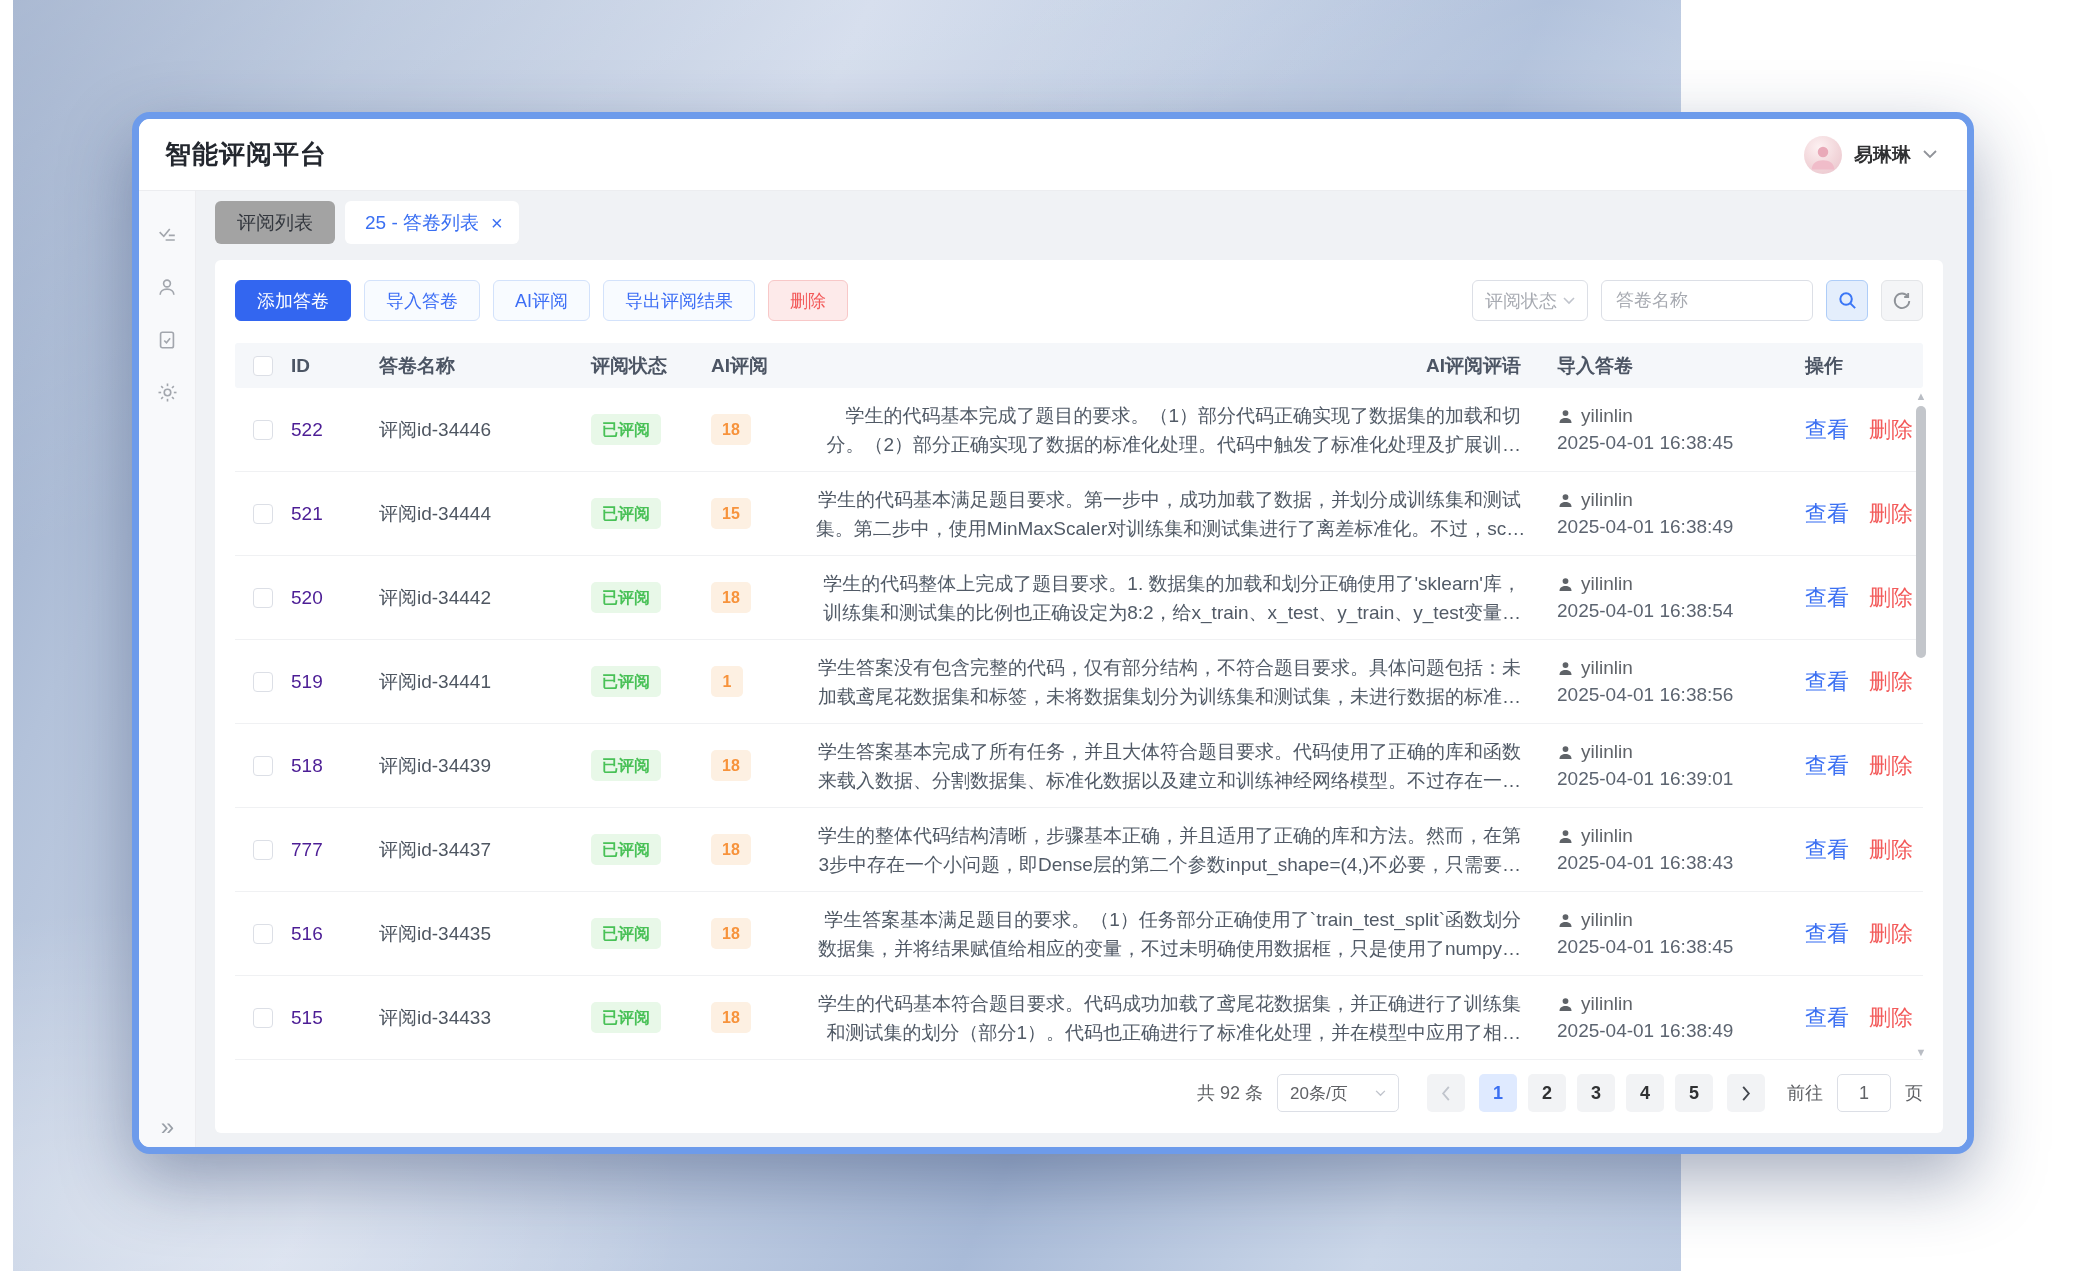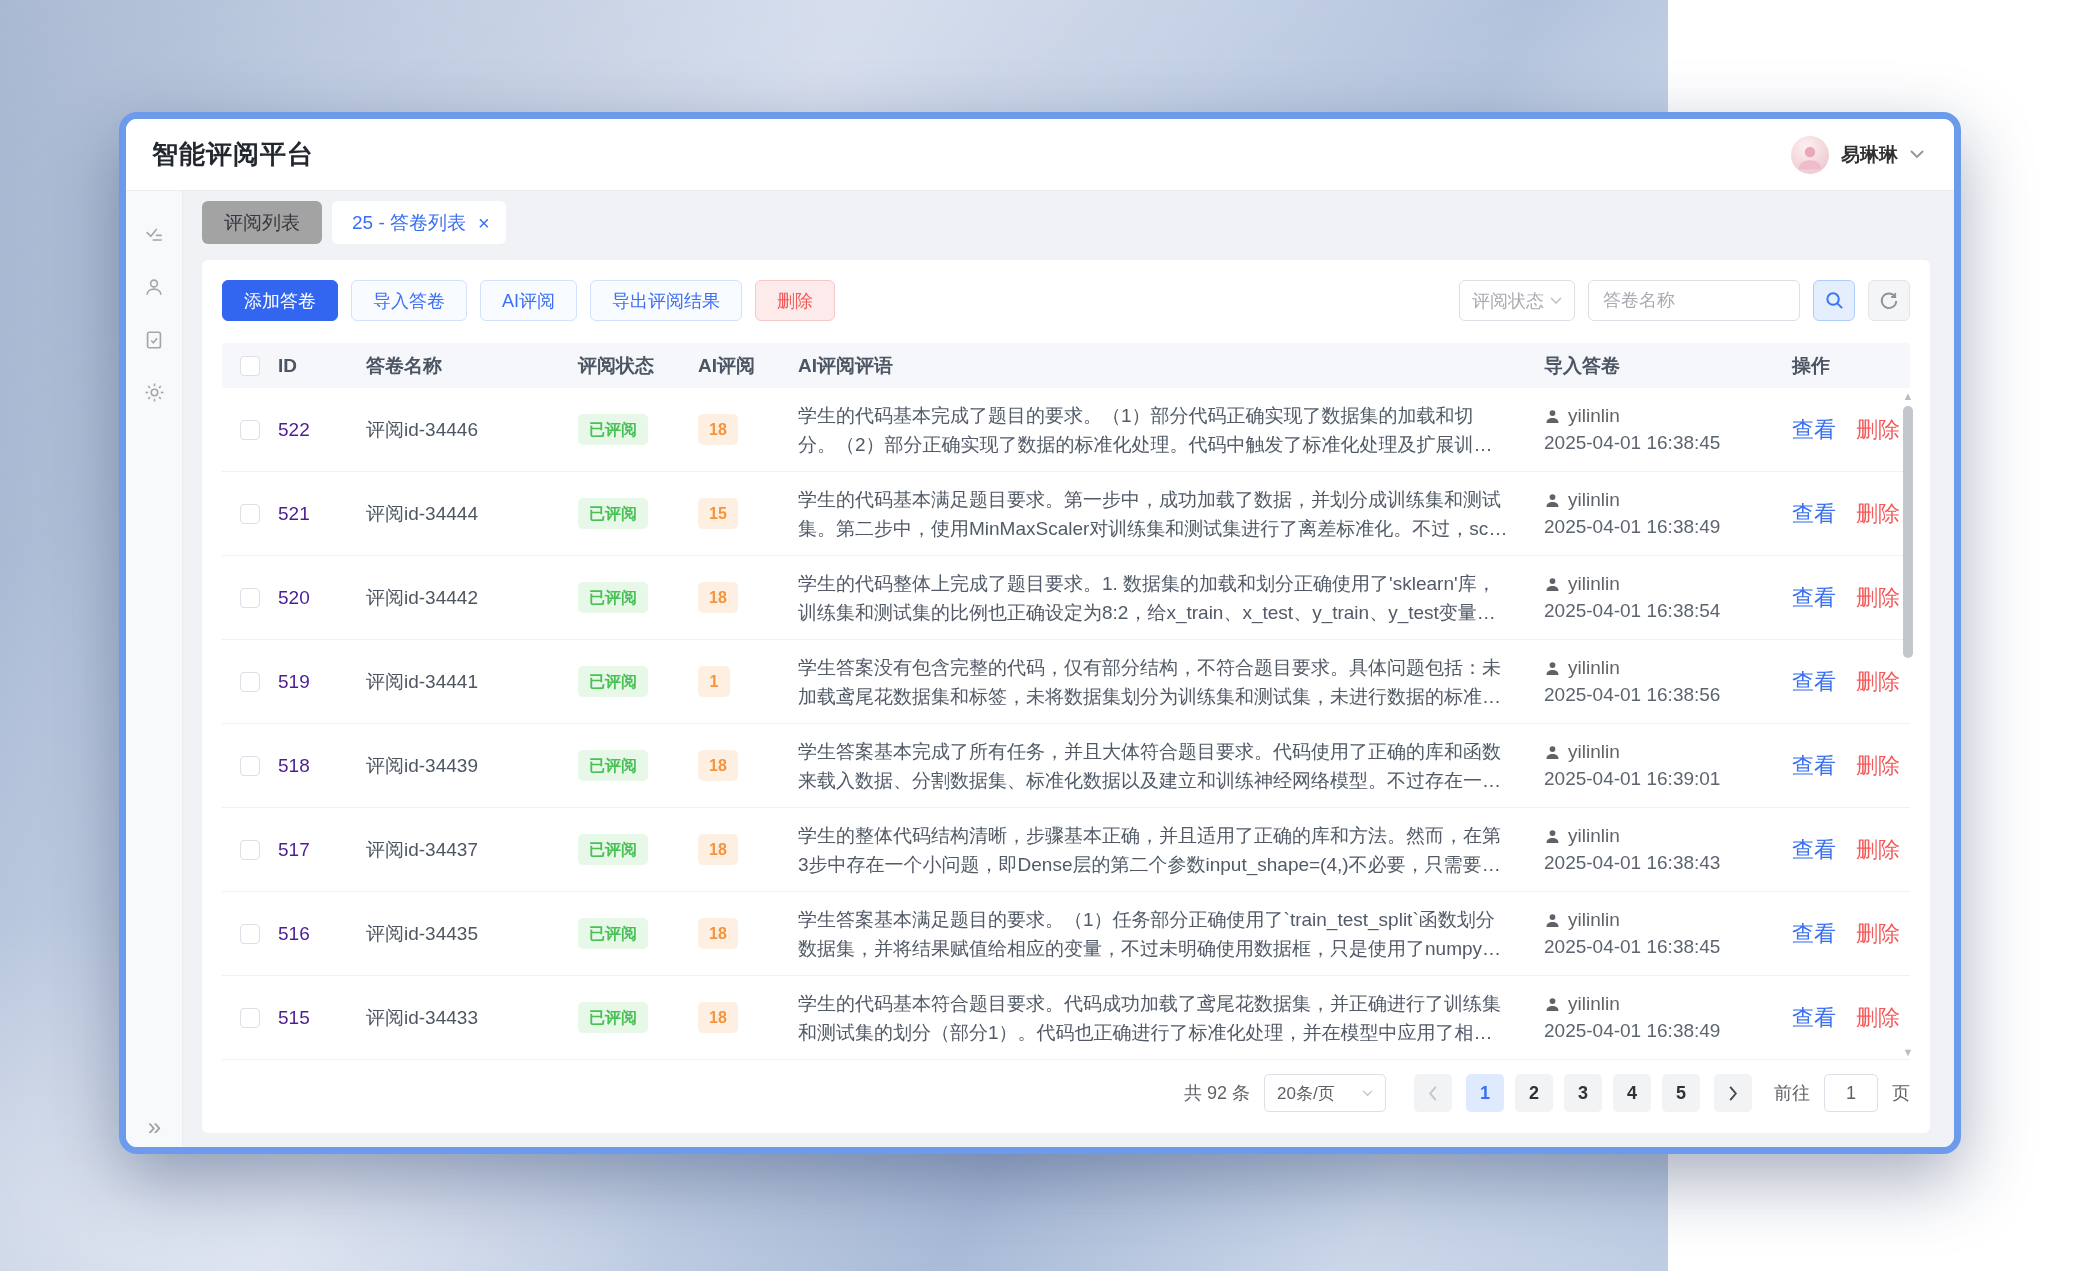--- a/index.html
+++ b/index.html
@@ -4,20 +4,21 @@
 <style>
   * { margin:0; padding:0; box-sizing:border-box; }
   html,body { width:2080px; height:1271px; overflow:hidden;
     font-family:"Liberation Sans","DejaVu Sans",sans-serif; }
 
   
   .desktop { position:relative; width:1668px; height:1271px;
     background:
       linear-gradient(160deg, rgba(255,255,255,.22) 0%, rgba(255,255,255,0) 30%),
       linear-gradient(115deg,#93a6c6 0%,#b3c2da 16%,#d3dcec 38%,#c2cfe4 52%,#a9bbd8 68%,#cbd7e9 86%,#bfcde3 100%);
+    margin-left: 13px;
   }
   .desktop::before { content:""; position:absolute; inset:0;
     background:
       radial-gradient(900px 500px at 8% 95%, rgba(255,255,255,.35), rgba(255,255,255,0) 60%),
       radial-gradient(1200px 600px at 96% 10%, rgba(255,255,255,.18), rgba(255,255,255,0) 55%);
   }
 
   
   .window { position:absolute; left:119px; top:112px; width:1842px; height:1042px;
     background:#fff; border:7px solid #6d9beb; border-radius:18px;
@@ -83,21 +84,21 @@
   .tbody { position:relative; flex:0 0 auto; }
   .row { height:84px; border-bottom:1px solid #f0f1f3; }
   .td { padding-right:10px; }
   .col-check { width:56px; display:flex; justify-content:center; padding-right:0; }
   .col-id { width:88px; font-size:19px; color:#4c1d95; }
   .col-name { width:212px; font-size:19px; color:#4e5661; }
   .col-status { width:120px; }
   .col-score { width:100px; }
   .col-comment { flex:1; font-size:19px; color:#515a66; line-height:29px;
     display:-webkit-box; -webkit-line-clamp:2; -webkit-box-orient:vertical; overflow:hidden;
-    word-break:break-all; padding-right:36px; }
+    word-break:break-all; padding-right:36px;text-align:right; }
   .col-op { width:248px; font-size:19px; color:#5c6470; }
   .col-actions { width:118px; display:flex; gap:20px; padding-right:0; }
 
   .checkbox { width:20px; height:20px; border:1.5px solid #dcdfe6; border-radius:4px; background:#fff; cursor:pointer; }
   .badge { display:inline-block; height:31px; line-height:31px; border-radius:5px; font-size:16px; font-weight:700; padding:0 11px; }
   .badge-status { background:#e8f8e8; color:#49c157; }
   .badge-score { background:#fdf0e2; color:#f7933c; min-width:32px; text-align:center; }
   .op-user { display:flex; align-items:center; gap:7px; margin-bottom:5px; color:#5f6368; }
   .op-time { color:#5c6470; }
   .link { font-size:22px; cursor:pointer; text-decoration:none; font-weight:500; }
@@ -370,21 +371,21 @@
     <div class="td col-actions">
       <a class="link view">查看</a>
       <a class="link del">删除</a>
     </div>
   </div>
 
   <div class="tr row">
     <div class="td col-check">
                       <span class="checkbox"></span>
                     </div>
-    <div class="td col-id">517</div>
+    <div class="td col-id">777</div>
     <div class="td col-name">评阅id-34437</div>
     <div class="td col-status"><span class="badge badge-status">已评阅</span></div>
     <div class="td col-score"><span class="badge badge-score">18</span></div>
     <div class="td col-comment">学生的整体代码结构清晰，步骤基本正确，并且适用了正确的库和方法。然而，在第3步中存在一个小问题，即Dense层的第二个参数input_shape=(4,)不必要，只需要在第一层定义in...</div>
     <div class="td col-op">
       <div class="op-user">
         <svg width="17" height="17" viewBox="0 0 24 24">
           <circle cx="12" cy="7.2" r="4.1" fill="#5f6368"></circle>
           <path d="M3.5 21c0-4.6 3.8-6.8 8.5-6.8s8.5 2.2 8.5 6.8z" fill="#5f6368"></path>
         </svg>

